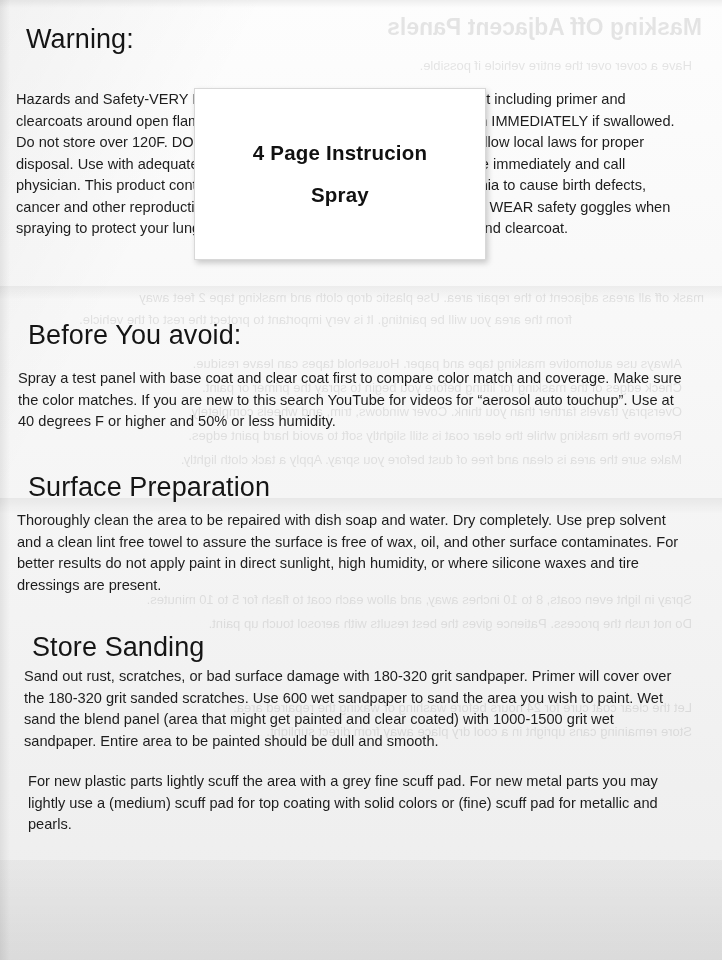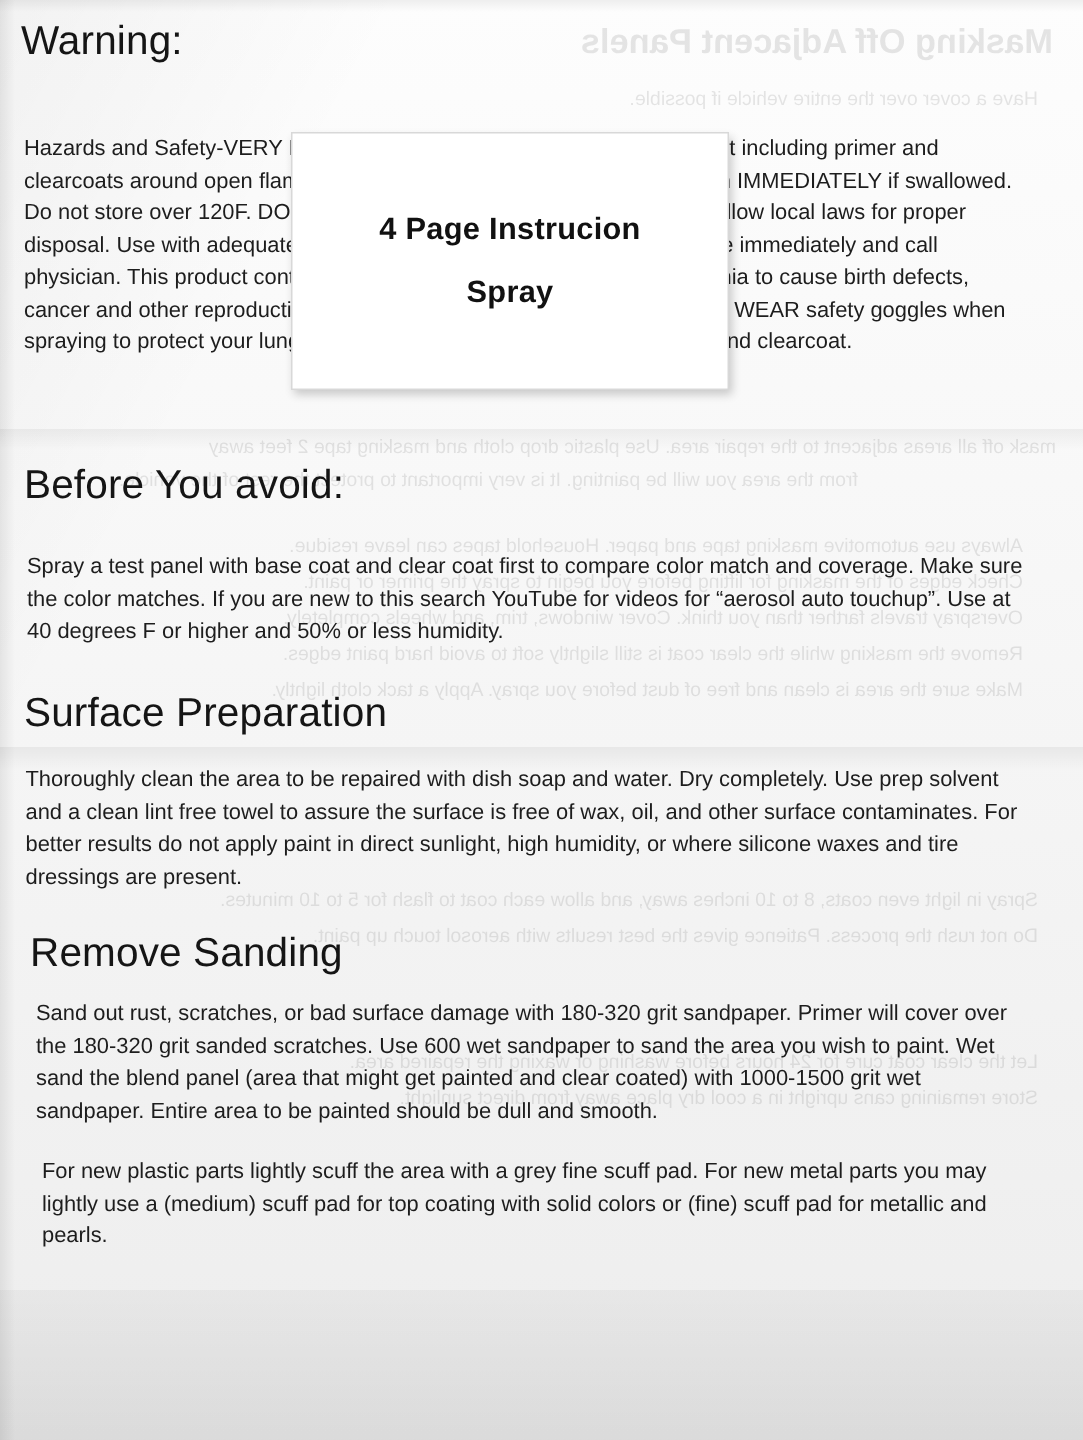--- a/index.html
+++ b/index.html
@@ -39,21 +39,21 @@
     white-space: nowrap;
   }
 
   .content {
     position: absolute;
     inset: 0;
   }
 
   h1.section {
     position: absolute;
-    margin: 0;
+    margin: 12px;
     font-weight: 400;
     font-size: 27px;
     letter-spacing: 0.1px;
     color: #151515;
   }
 
   .para {
     position: absolute;
     font-size: 14.6px;
     line-height: 21.5px;
@@ -122,21 +122,21 @@
 
   <h1 class="section" style="left:14px; top:12px;">Warning:</h1>
   <div class="para" style="left:16px; top:89px; width:672px;">Hazards and Safety-VERY IMPORTANT. Do not spray any touch-up paint including primer and clearcoats around open flame. Keep away from children. Call a physician IMMEDIATELY if swallowed. Do not store over 120F. DO NOT STORE IN CAR and avoid freezing. Follow local laws for proper disposal. Use with adequate ventilation. If you feel dizzy stop product use immediately and call physician. This product contains chemicals known to the State of California to cause birth defects, cancer and other reproductive harm. Wear a positive paint respirator and WEAR safety goggles when spraying to protect your lungs and eyes. This includes the primer, paint and clearcoat.</div>
 
   <h1 class="section" style="left:16px; top:308px;">Before You avoid:</h1>
   <div class="para" style="left:18px; top:368px; width:668px;">Spray a test panel with base coat and clear coat first to compare color match and coverage. Make sure the color matches.  If you are new to this search YouTube for videos for “aerosol auto touchup”.  Use at 40 degrees F or higher and 50% or less humidity.</div>
 
   <h1 class="section" style="left:16px; top:460px;">Surface Preparation</h1>
   <div class="para" style="left:17px; top:510px; width:672px;">Thoroughly clean the area to be repaired with dish soap and water.  Dry completely. Use prep solvent and a clean lint free towel to assure the surface is free of wax, oil, and other surface contaminates. For better results do not apply paint in direct sunlight, high humidity, or where silicone waxes and tire dressings are present.</div>
 
-  <h1 class="section" style="left:20px; top:620px;">Remove Sanding</h1>
+  <h1 class="section" style="left:20px; top:620px;">Store Sanding</h1>
   <div class="para" style="left:24px; top:666px; width:664px;">Sand out rust, scratches, or bad surface damage with 180-320 grit sandpaper. Primer will cover over the 180-320 grit sanded scratches. Use 600 wet sandpaper to sand the area you wish to paint. Wet sand the blend panel (area that might get painted and clear coated) with 1000-1500 grit wet sandpaper. Entire area to be painted should be dull and smooth.</div>
   <div class="para" style="left:28px; top:771px; width:660px;">For new plastic parts lightly scuff the area with a grey fine scuff pad. For new metal parts you may lightly use a (medium) scuff pad for top coating with solid colors or (fine) scuff pad for metallic and pearls.</div>
 
 </div>
 
 <div id="label-card">
   <div class="lbl-line">4 Page Instrucion</div>
   <div class="lbl-line">Spray</div>
 </div>
 

